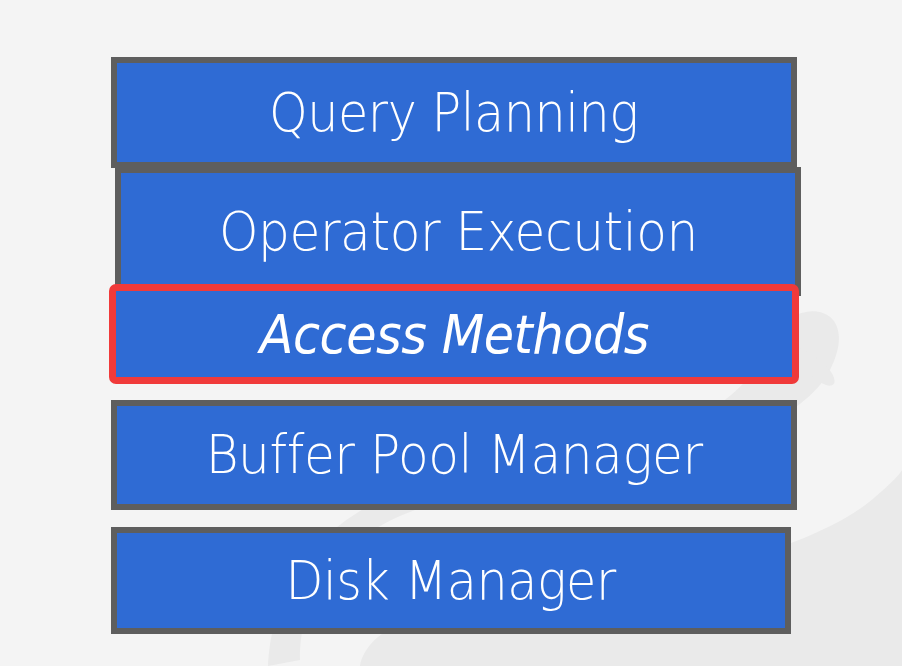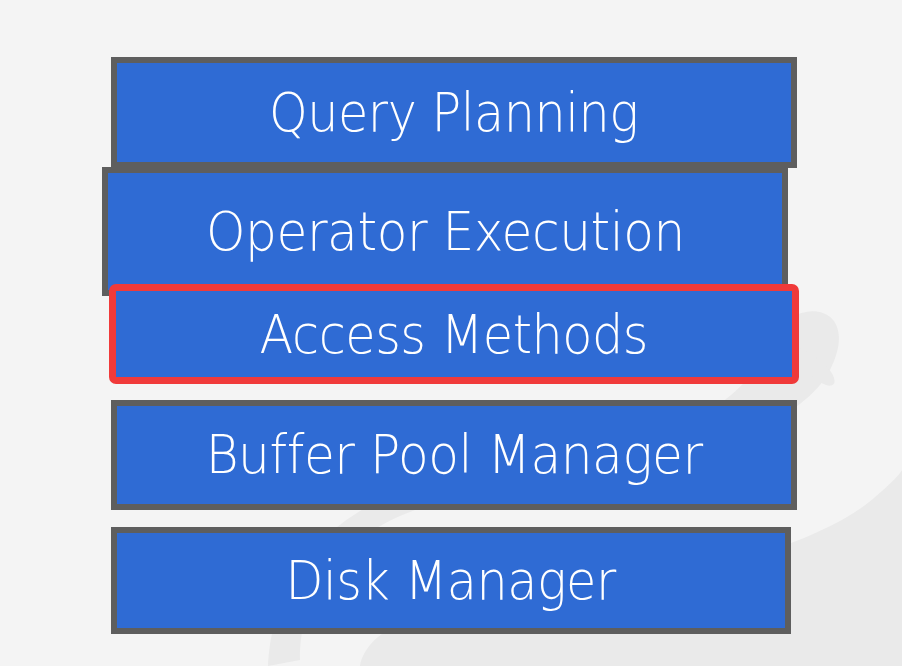--- a/index.html
+++ b/index.html
@@ -43,38 +43,39 @@
     align-items: center;
     justify-content: center;
     background: #2f6bd4;
     border: 6px solid #5e5e5e;
     color: #ffffff;
   }
 
   .layer-box.highlighted {
     border: 7px solid #f03a3a;
     border-radius: 7px;
+    font-style: italic;
   }
 
   .layer-label {
     font-family: "DejaVu Sans", "Liberation Sans", sans-serif;
     font-weight: 300;
     font-size: 53px;
     line-height: 1;
     letter-spacing: -0.5px;
     color: #ffffff;
     white-space: nowrap;
     transform: scaleX(0.93);
     transform-origin: center center;
     -webkit-font-smoothing: antialiased;
   }
 
   
   .box-0 { left: 111px; top: 37px;  width: 686px; height: 111px; margin-top: 20px; }
-  .box-1 { left: 102px; top: 167px; width: 686px; height: 129px; }
+  .box-1 { left: 115px; top: 167px; width: 686px; height: 129px; }
   .box-2 { left: 109px; top: 284px; width: 690px; height: 100px; }
   .box-3 { left: 111px; top: 400px; width: 686px; height: 110px; text-align: right; }
   .box-4 { left: 111px; top: 527px; width: 680px; height: 107px; }
 
   .box-1 .layer-label { font-size: 54px; }
   .box-3 .layer-label { font-size: 54px; }
 </style>
 </head>
 <body>
 

